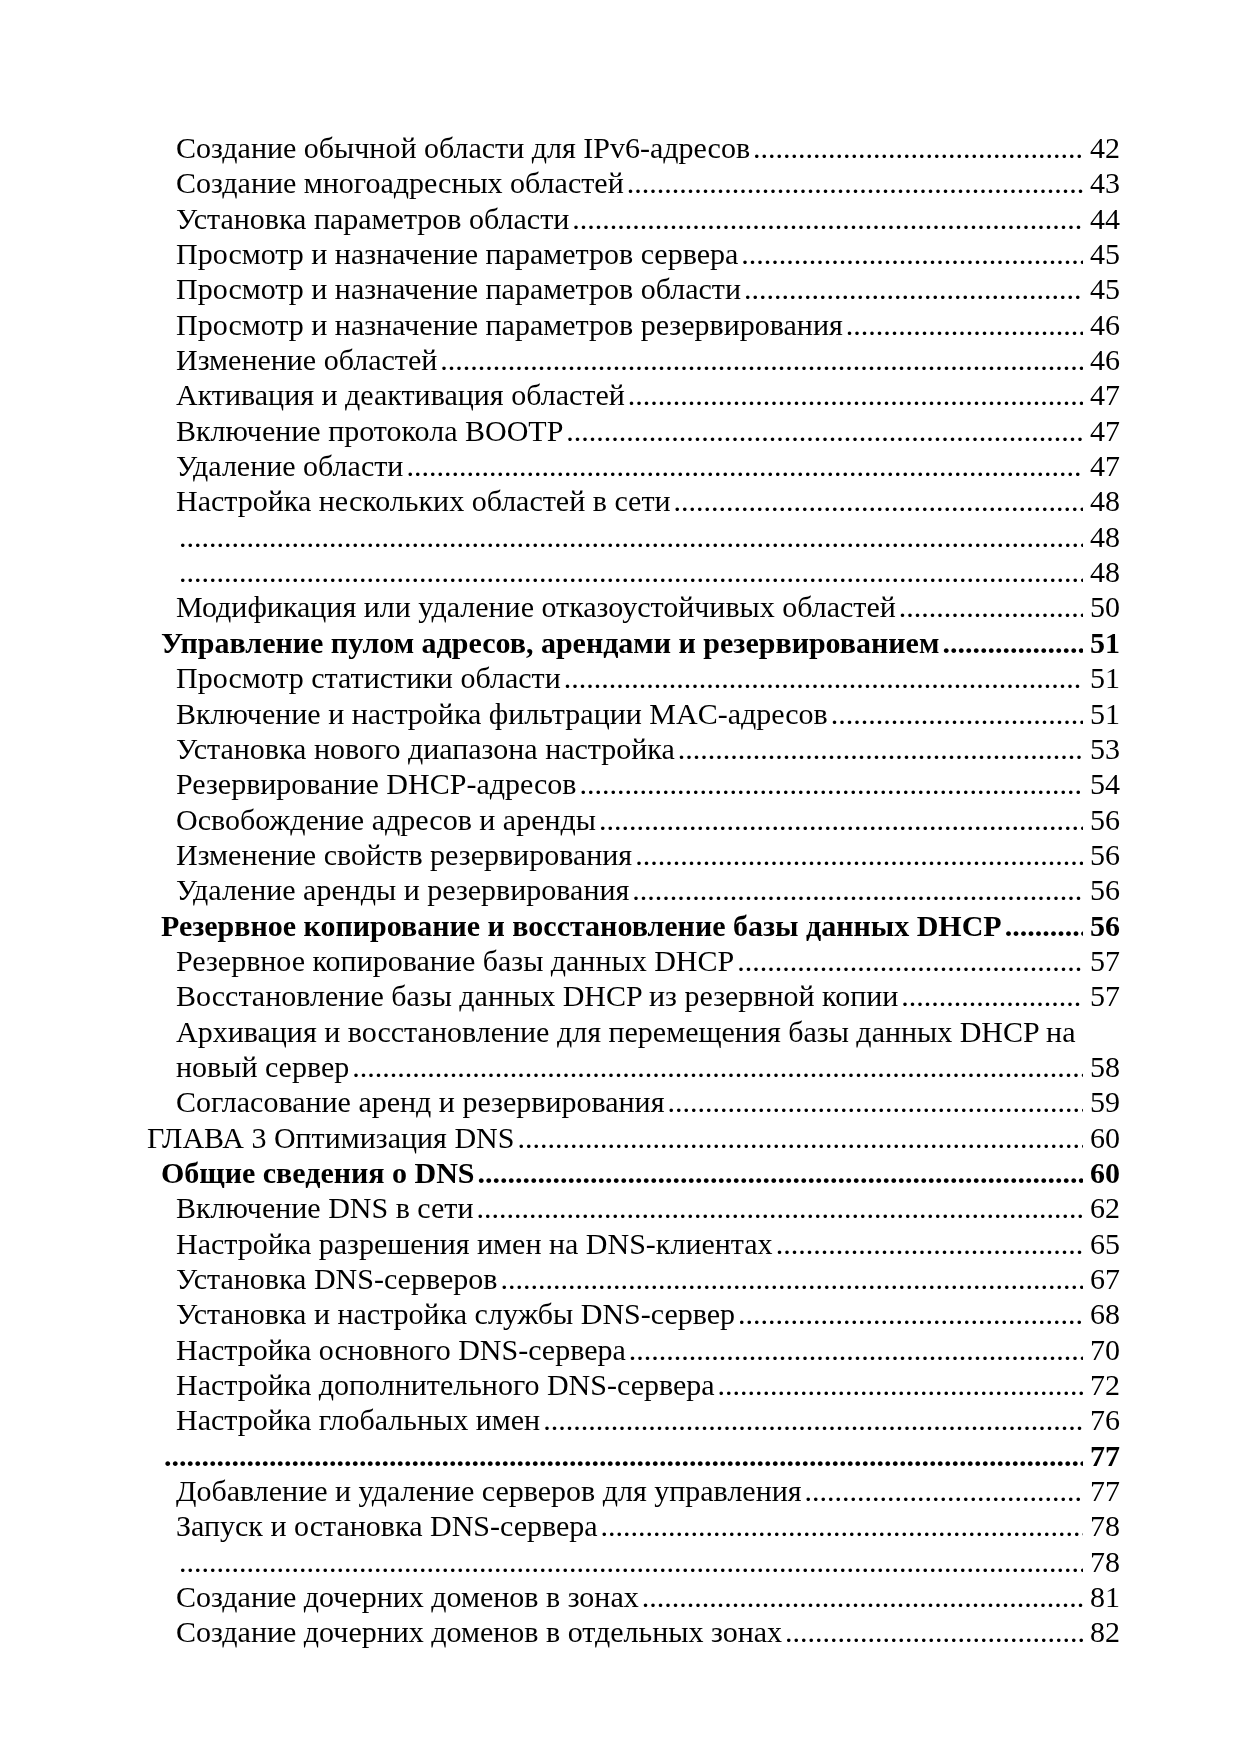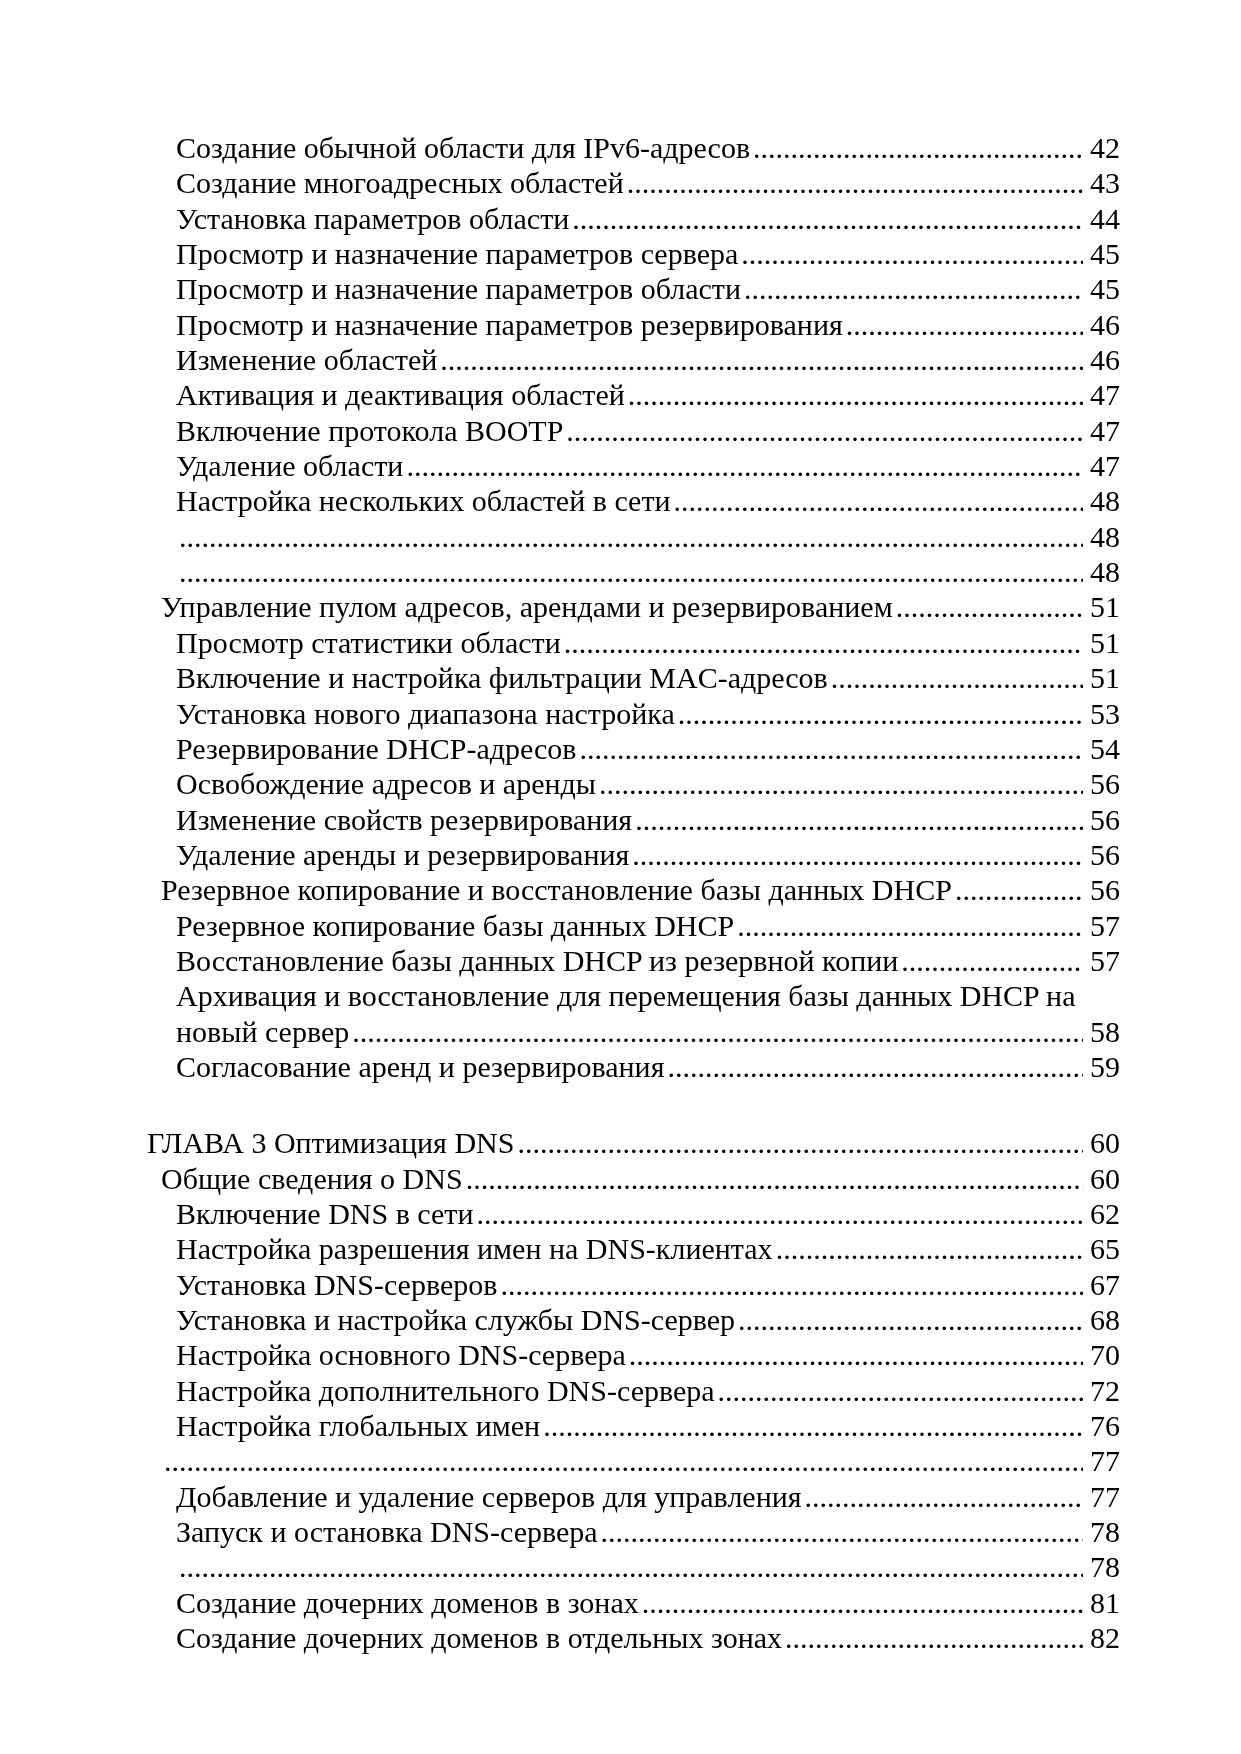--- a/index.html
+++ b/index.html
@@ -19,22 +19,22 @@
     font-size: 30px;
     line-height: 35.35px;
     color: #000000;
   }
   .row {
     display: flex;
     align-items: baseline;
     white-space: nowrap;
     height: 35.35px;
   }
-  .lvl0 { padding-left: 0px; margin-top: 41px; }
-  .lvl1 { padding-left: 14px; }
+  .lvl0 { padding-left: 0px; }
+  .lvl1 { padding-left: 14px; font-weight: bold; }
   .lvl2 { padding-left: 29px; }
   .t { flex: 0 0 auto; }
   .leader {
     flex: 1 1 auto;
     min-width: 12px;
     margin-left: 3px;
     overflow: hidden;
   }
   .leader::after {
     content: "........................................................................................................................................................................................................";
@@ -105,20 +105,25 @@
         <span class="pg">48</span>
       </div>
       <div class="row lvl2">
         <span class="leader"></span>
         <span class="pg">48</span>
       </div>
       <div class="row lvl2">
         <span class="leader"></span>
         <span class="pg">48</span>
       </div>
+      <div class="row lvl2">
+        <span class="t">Модификация или удаление отказоустойчивых областей</span>
+        <span class="leader"></span>
+        <span class="pg">50</span>
+      </div>
       <div class="row lvl1">
         <span class="t">Управление пулом адресов, арендами и резервированием</span>
         <span class="leader"></span>
         <span class="pg">51</span>
       </div>
       <div class="row lvl2">
         <span class="t">Просмотр статистики области</span>
         <span class="leader"></span>
         <span class="pg">51</span>
       </div>

